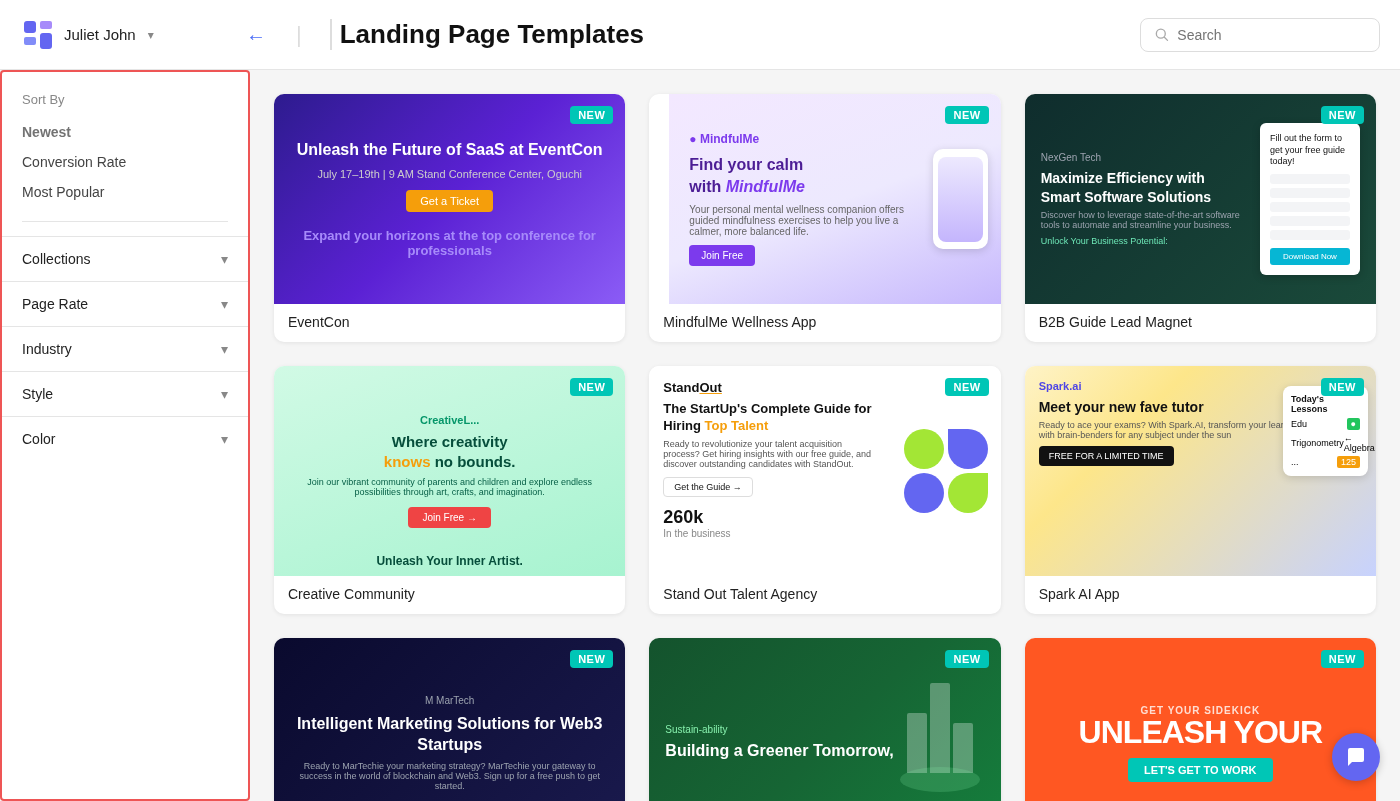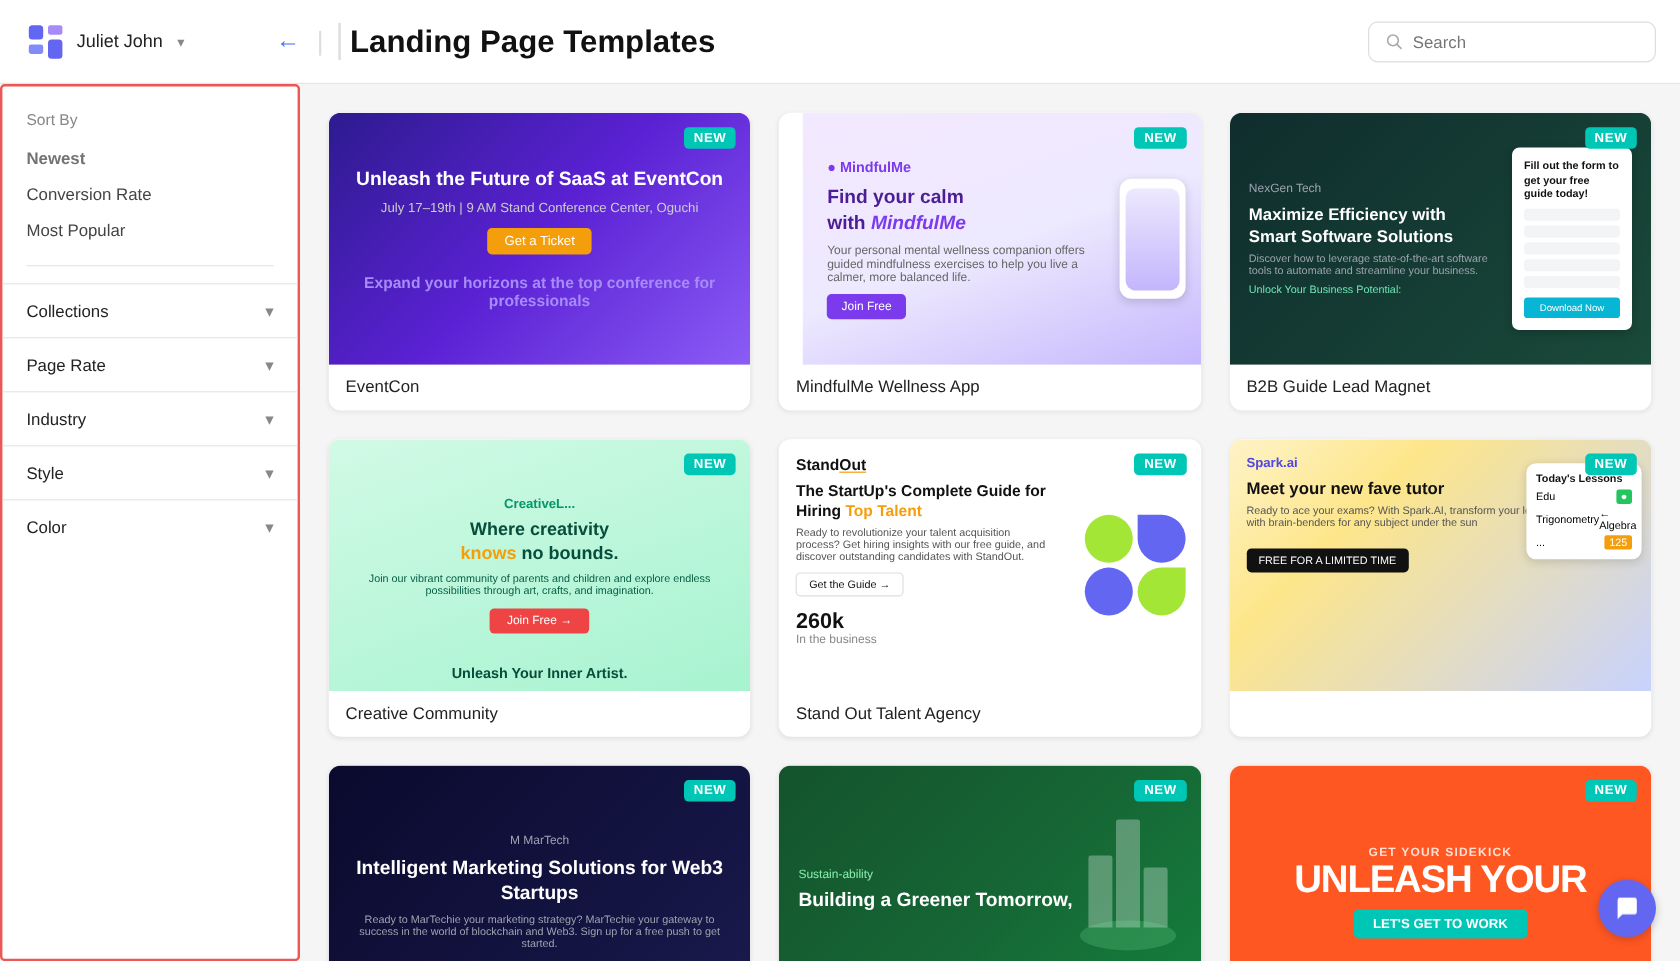--- a/index.html
+++ b/index.html
@@ -6,20 +6,21 @@
     body { font-family: -apple-system, BlinkMacSystemFont, 'Segoe UI', sans-serif; background: #f5f5f5; overflow: hidden; height: 801px; width: 1400px; }
 
     
     .header {
       display: flex;
       align-items: center;
       height: 70px;
       background: #fff;
       border-bottom: 1px solid #e5e5e5;
       padding: 0 20px;
+      gap: 16px;
     }
     .logo-area {
       display: flex;
       align-items: center;
       gap: 8px;
       min-width: 200px;
     }
     .logo-icon {
       width: 36px;
       height: 36px;
@@ -221,21 +222,21 @@
       align-items: center;
       justify-content: center;
       padding: 16px;
       gap: 12px;
     }
     .b2b-left { flex: 1; color: #fff; }
     .b2b-left .b2b-logo { font-size: 10px; color: #9ca3af; margin-bottom: 6px; }
     .b2b-left .b2b-title { font-size: 14px; font-weight: 700; line-height: 1.3; }
     .b2b-left .b2b-sub { font-size: 9px; color: #9ca3af; margin-top: 4px; }
     .b2b-right { width: 100px; background: #fff; border-radius: 6px; padding: 10px; box-shadow: 0 2px 8px rgba(0,0,0,0.2); }
-    .b2b-form-title { font-size: 9px; font-weight: 700; color: #111; margin-bottom: 6px; line-height: 1.3; }
+    .b2b-form-title { font-size: 9px; font-weight: 400; color: #111; margin-bottom: 6px; line-height: 1.3; }
     .b2b-field { background: #f3f4f6; height: 10px; border-radius: 3px; margin-bottom: 4px; }
     .b2b-btn-form { background: #06b6d4; color: #fff; font-size: 8px; padding: 4px 8px; border-radius: 3px; border: none; width: 100%; margin-top: 4px; }
 
     .thumb-creative {
       background: linear-gradient(160deg, #d1fae5 0%, #a7f3d0 100%);
       display: flex;
       align-items: flex-start;
       justify-content: center;
       position: relative;
       overflow: hidden;
@@ -273,22 +274,22 @@
       background: linear-gradient(135deg, #fef3c7 0%, #fde68a 30%, #c7d2fe 100%);
       display: flex;
       flex-direction: column;
       padding: 14px;
       position: relative;
       overflow: hidden;
     }
     .spark-logo { font-size: 11px; color: #4f46e5; font-weight: 600; margin-bottom: 6px; }
     .spark-title { font-size: 14px; font-weight: 700; color: #111; line-height: 1.3; }
     .spark-sub { font-size: 9px; color: #555; margin-top: 4px; }
-    .spark-btn { margin-top: 17px; background: #111; color: #fff; border: none; padding: 5px 10px; border-radius: 4px; font-size: 9px; width: fit-content; }
-    .spark-card { position: absolute; right: 8px; top: 20px; background: #fff; border-radius: 8px; padding: 8px; box-shadow: 0 2px 8px rgba(0,0,0,0.15); width: 96px; font-size: 9px; }
+    .spark-btn { margin-top: 6px; background: #111; color: #fff; border: none; padding: 5px 10px; border-radius: 4px; font-size: 9px; width: fit-content; }
+    .spark-card { position: absolute; right: 8px; top: 20px; background: #fff; border-radius: 8px; padding: 8px; box-shadow: 0 2px 8px rgba(0,0,0,0.15); width: 85px; font-size: 9px; }
     .spark-card-title { font-weight: 600; color: #111; margin-bottom: 4px; }
     .spark-row { display: flex; justify-content: space-between; align-items: center; margin-top: 3px; font-size: 9px; }
 
     .thumb-martech {
       background: linear-gradient(135deg, #0a0a2e 0%, #1a1a4e 100%);
       display: flex;
       flex-direction: column;
       align-items: center;
       justify-content: center;
       color: #fff;
@@ -530,20 +531,21 @@
                   <span>← Algebra</span>
               </div>
               <div class="spark-row">
                 <span>...</span>
                   <span style="background:#f59e0b;color:#fff;padding:1px 4px;border-radius:2px;">125</span>
               </div>
             </div>
           </div>
           <span class="new-badge">NEW</span>
         </div>
+        <div class="template-name">Spark AI App</div>
       </div>
 
       <div class="template-card">
         <div class="template-thumb">
           <div class="thumb-martech template-thumb-inner">
             <div class="martech-logo">M MarTech</div>
             <div class="martech-title">Intelligent Marketing Solutions for Web3 Startups</div>
             <div class="martech-sub">Ready to MarTechie your marketing strategy? MarTechie your gateway to success in the world of blockchain and Web3. Sign up for a free push to get started.</div>
           </div>
           <span class="new-badge">NEW</span>

